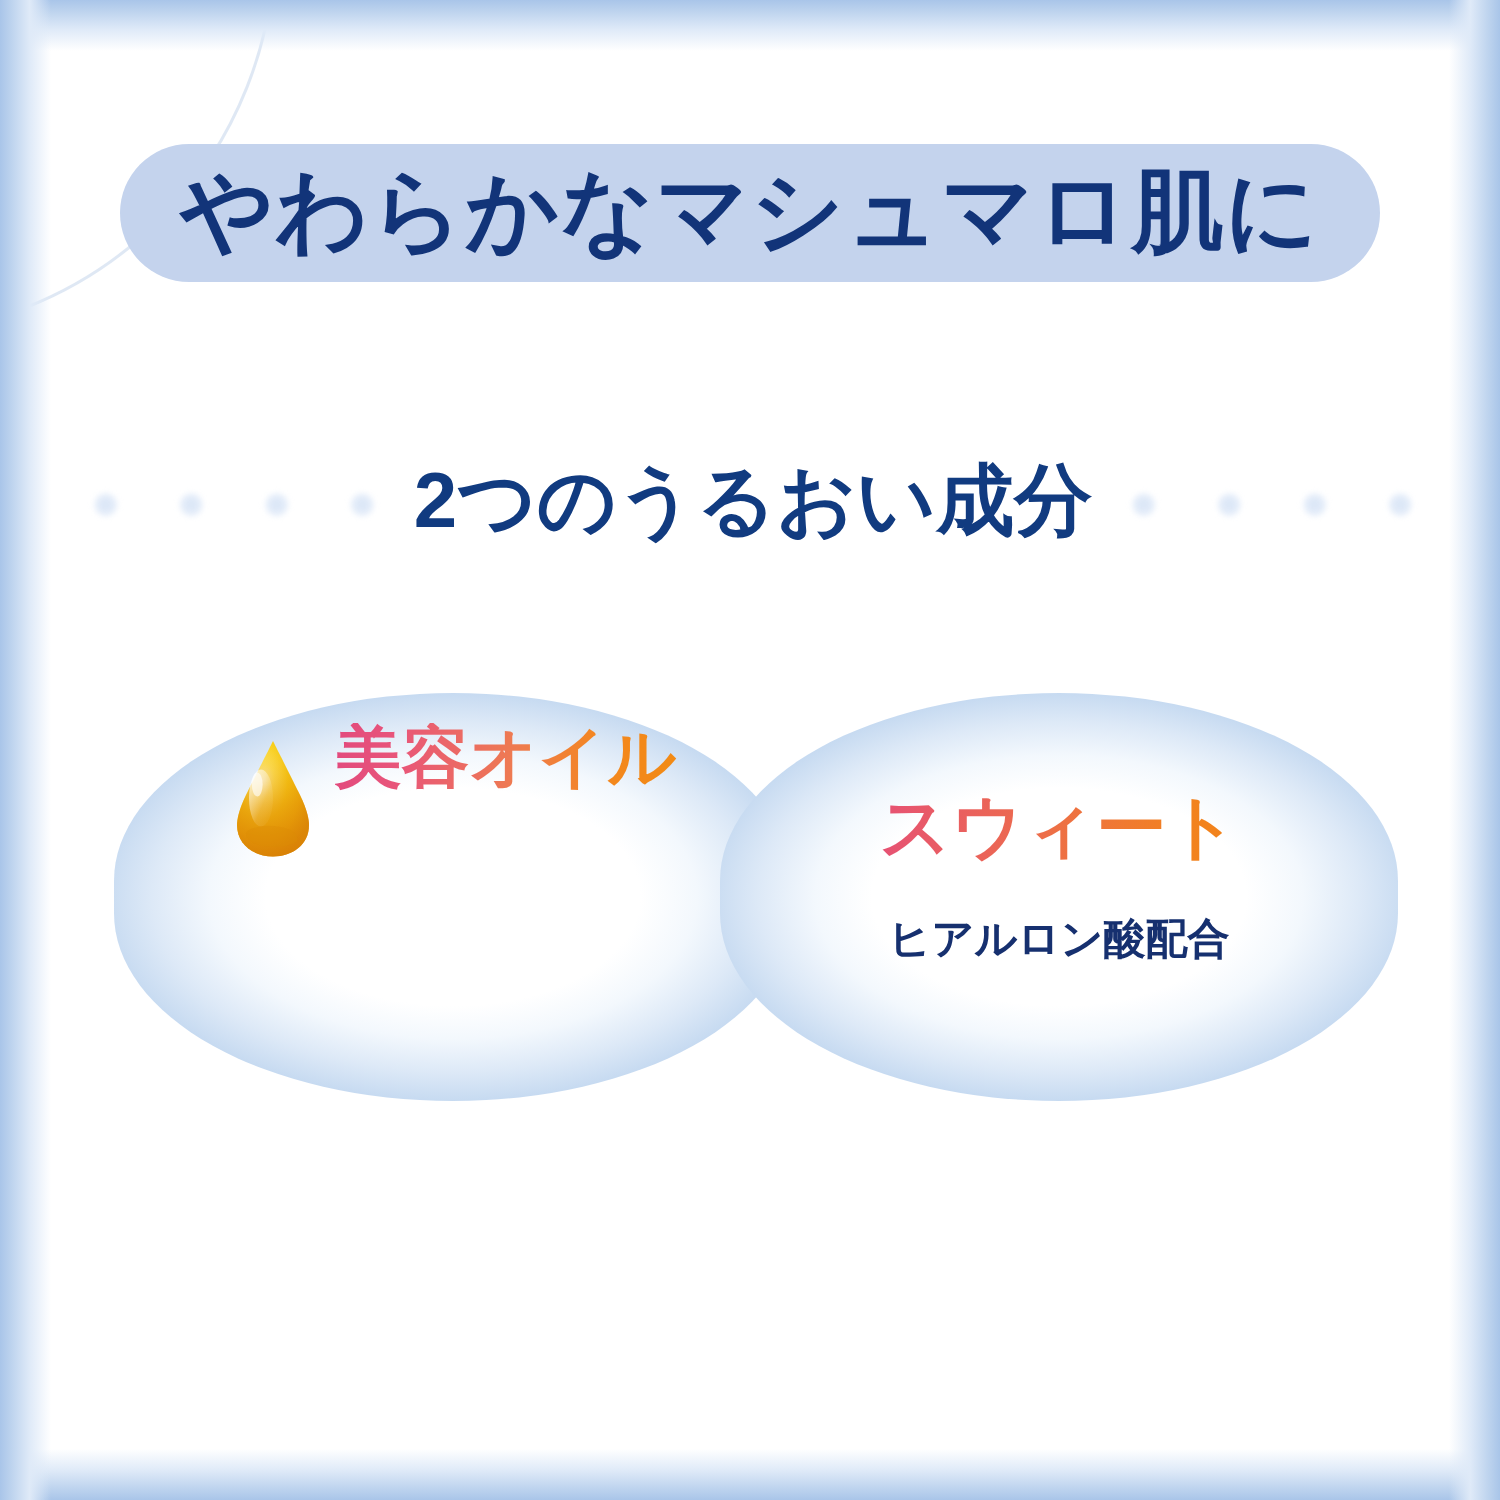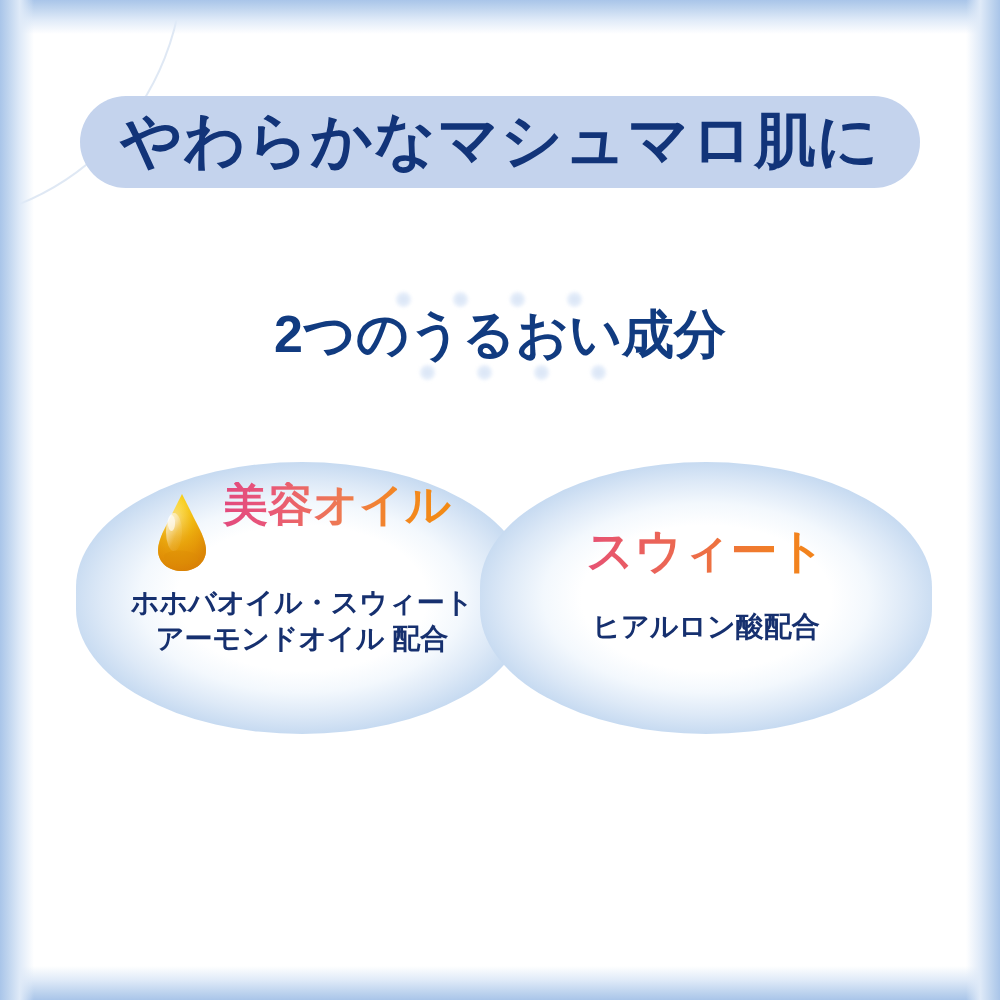--- a/index.html
+++ b/index.html
@@ -76,21 +76,20 @@
   .section-heading-row {
     position: absolute;
     left: 0; right: 0;
     top: 296px;
     height: 80px;
     z-index: 10;
     display: flex;
     align-items: center;
     justify-content: center;
     gap: 0;
-    flex-direction: column;
   }
   .dot-group {
     display: flex;
     align-items: center;
     gap: 40px;
   }
   .dot-group.left { margin-right: 26px; padding-left: 4px; }
   .dot-group.right { margin-left: 26px; }
   .soft-dot {
     width: 17px; height: 17px;
@@ -275,24 +274,20 @@
           <path d="M29 2 C29 2 40 24 47 38 C52 48 53 55 53 58 C53 71 42 79 29 79 C16 79 5 71 5 58 C5 55 6 48 11 38 C18 24 29 2 29 2 Z" fill="url(#dropBase)"></path>
           <ellipse cx="21" cy="40" rx="8" ry="19" fill="url(#dropShine)"></ellipse>
           <ellipse cx="18.5" cy="31" rx="3.6" ry="8" fill="#ffffff" opacity="0.62"></ellipse>
           <path d="M12 62 C18 58 30 57 40 61 C44 63 46 66 45 69 C38 74 20 74 13 68 C11 66 10 63 12 62 Z" fill="#dd8c06" opacity="0.40"></path>
         </svg>
       </span>
       <span class="title-stack">
         <span class="grad-title">美容オイル</span>
       </span>
     </div>
-    <div class="sub-lines">
-      <div>ホホバオイル・スウィート</div>
-      <div>アーモンドオイル 配合</div>
-    </div>
   </div>
 
   <div class="bubble-content content-right">
     <div class="grad-title-wide">スウィート</div>
     <div class="sub-single">
       <div>ヒアルロン酸配合</div>
     </div>
   </div>
 
   <div class="vignette">

